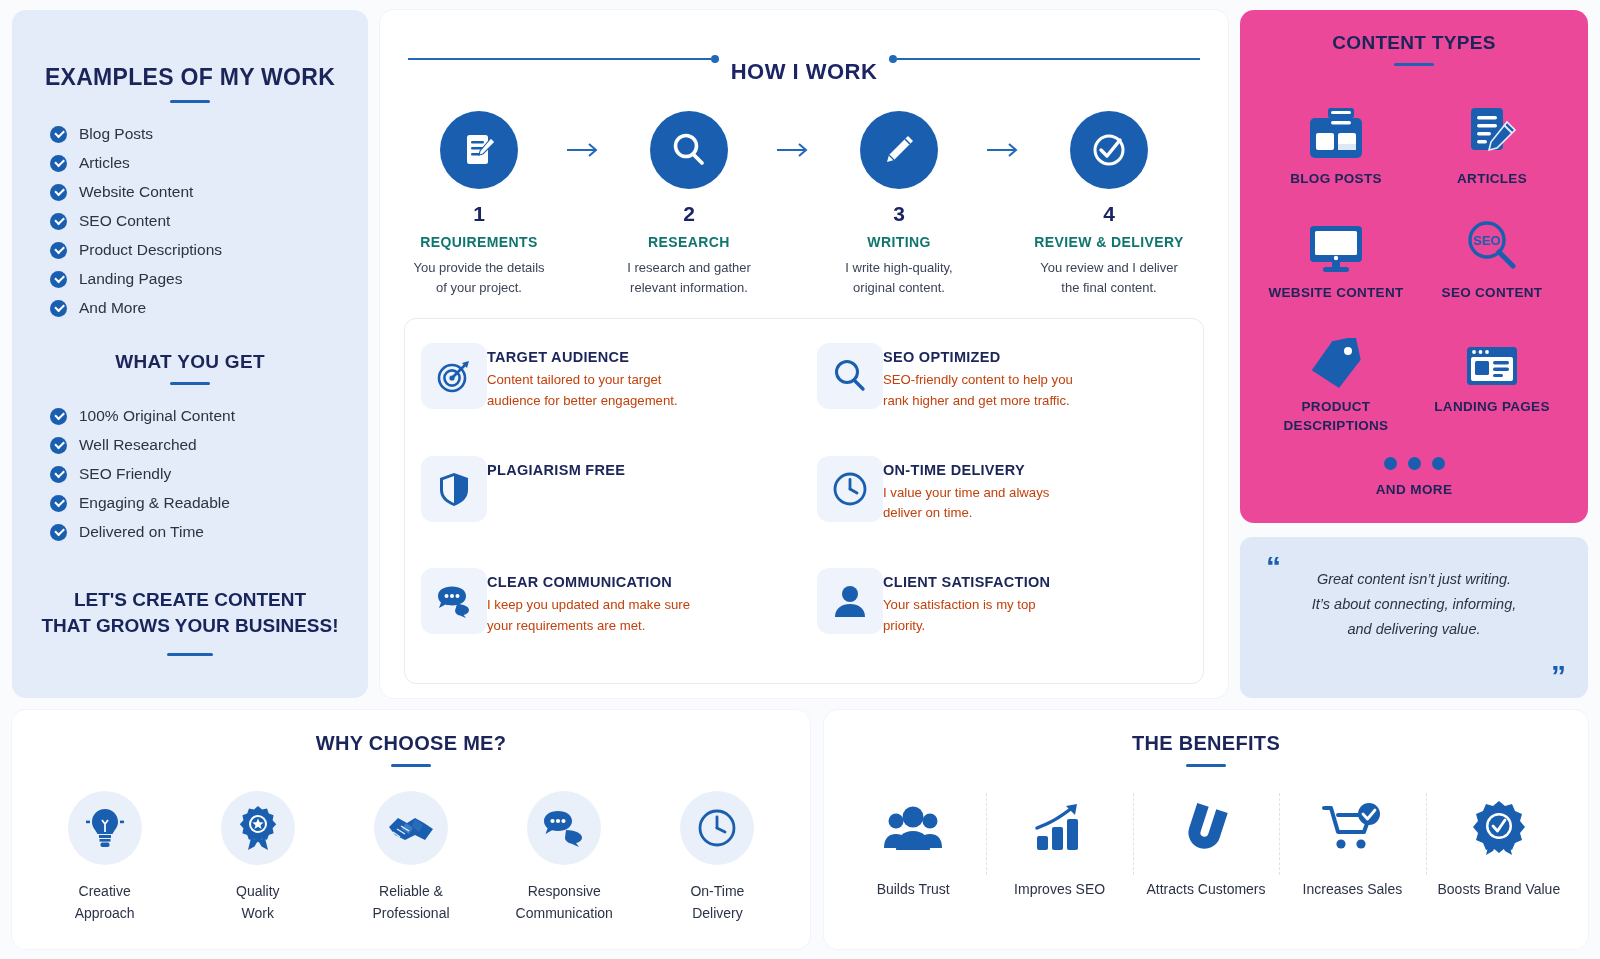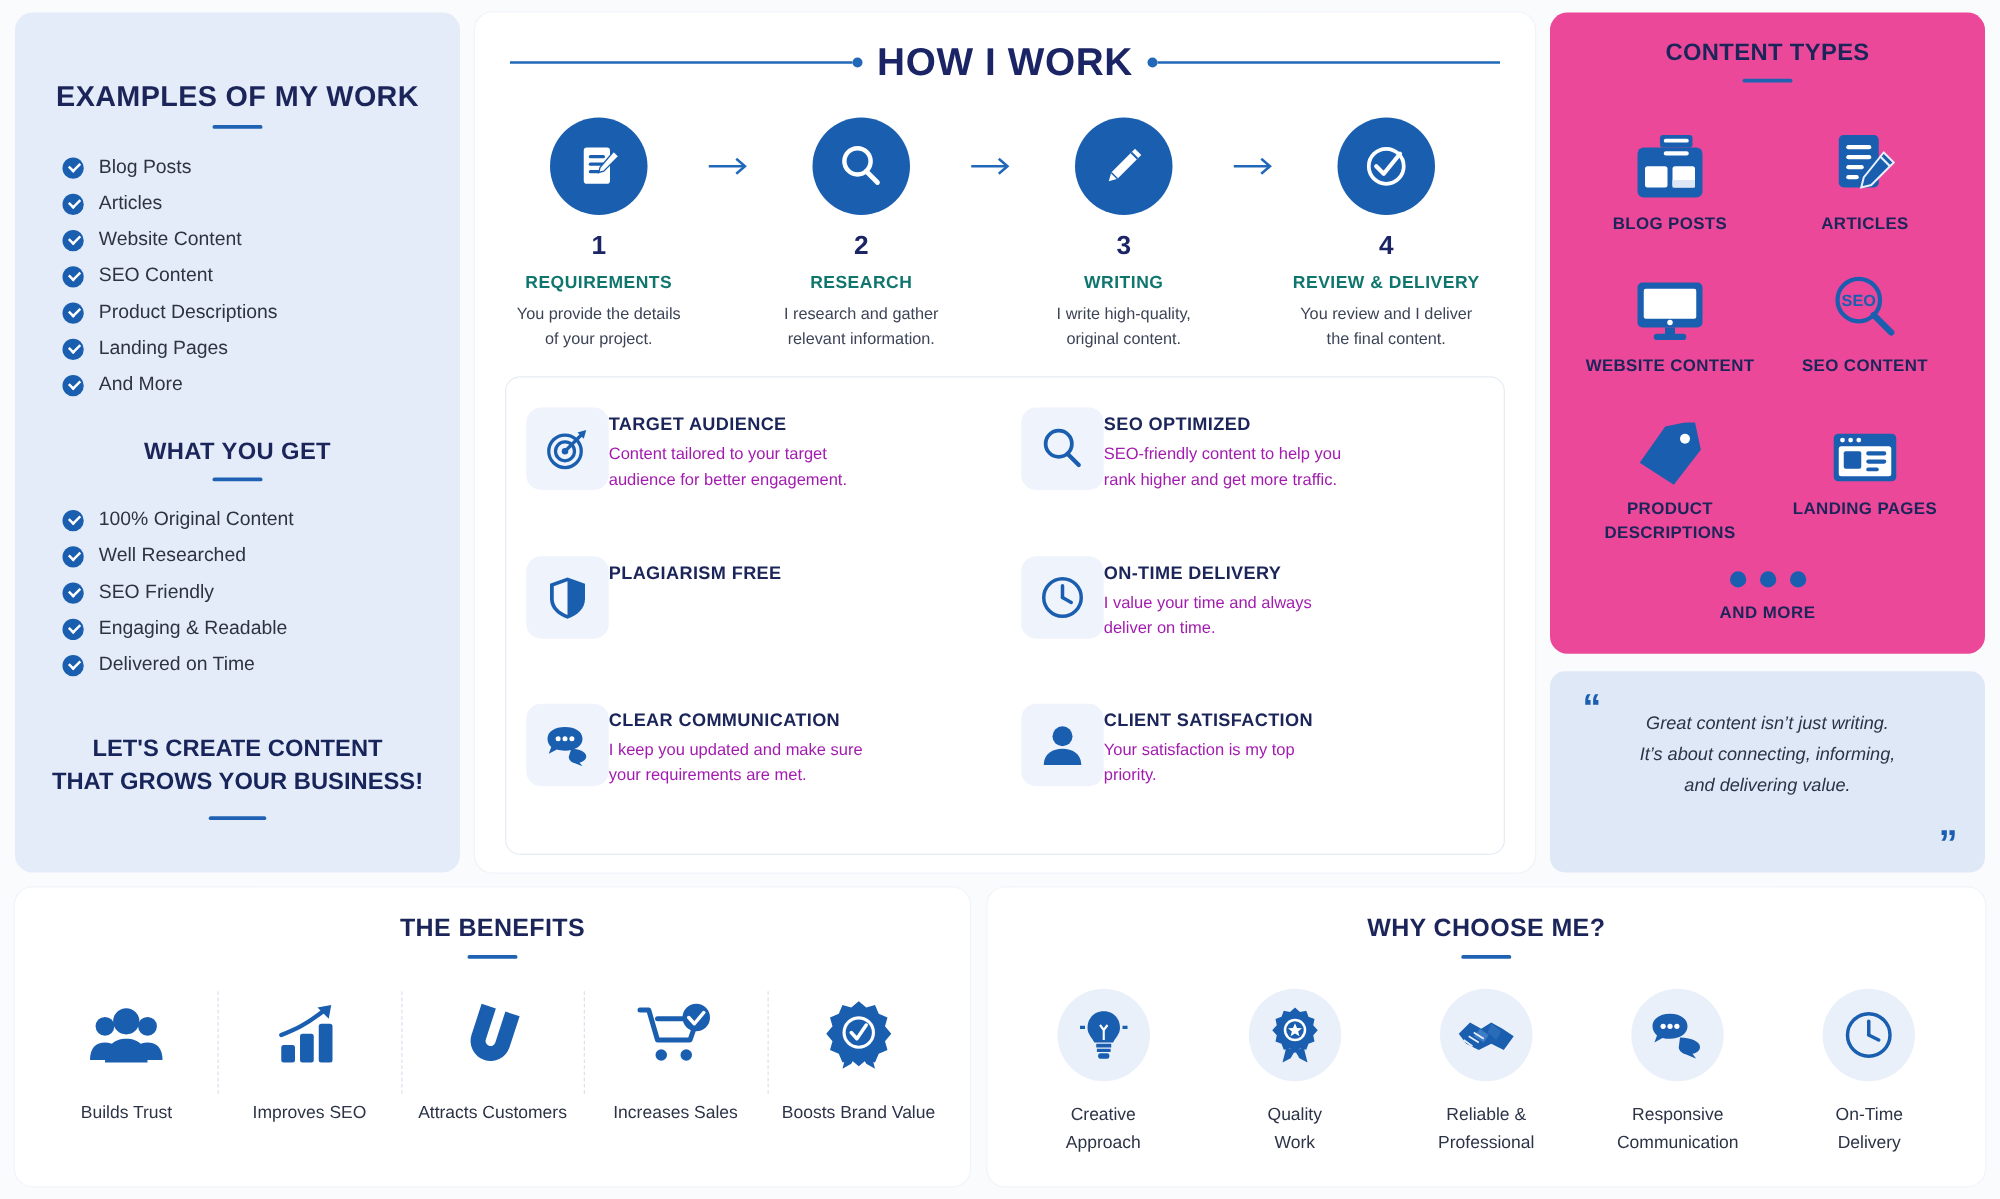--- a/index.html
+++ b/index.html
@@ -98,22 +98,22 @@
     gap: 12px; padding: 6px 14px 0 14px;
   }
   .hiw-line { flex: 1; display: flex; align-items: center; height: 10px; }
   .hiw-line .bar { flex: 1; height: 2px; background: #2268b8; }
   .hiw-line .dot {
     width: 8px; height: 8px; border-radius: 50%; background: #2268b8;
     flex: 0 0 8px;
   }
   .hiw-line.l .dot { margin-left: 0; }
   .hiw-title {
-    font-size: 31px; font-weight: bold; color: #1b2566;
-    letter-spacing: .5px; white-space: nowrap;
+    font-size: 22px; font-weight: bold; color: #1b2566;
+    letter-spacing: .5px; white-space: nowrap; margin-top: 27px;
   }
 
   
   .steps { display: flex; align-items: flex-start; padding: 26px 8px 0 8px; }
   .step { width: 154px; text-align: center; }
   .circle {
     width: 78px; height: 78px; border-radius: 50%;
     background: #1a5eaf; margin: 0 auto;
     display: flex; align-items: center; justify-content: center;
   }
@@ -144,21 +144,21 @@
     width: 66px; height: 66px; flex: 0 0 66px;
     border-radius: 12px; background: #eef3fc;
     display: flex; align-items: center; justify-content: center;
   }
   .f-body { padding-top: 6px; }
   .f-title {
     font-size: 14.5px; font-weight: bold; color: #1b2559;
     letter-spacing: .3px;
   }
   .f-desc {
-    font-size: 13.2px; color: #a21caf; line-height: 1.55; margin-top: 5px;
+    font-size: 13.2px; color: #c2410c; line-height: 1.55; margin-top: 5px;
   }
 
   
   .ct-grid {
     display: grid; grid-template-columns: 1fr 1fr;
     row-gap: 18px; margin-top: 26px;
   }
   .ct-cell { text-align: center; }
   .ct-icon { height: 70px; display: flex; align-items: flex-end; justify-content: center; }
   .ct-label {
@@ -598,93 +598,20 @@
           <div>It’s about connecting, informing,</div>
           <div>and delivering value.</div>
         </div>
         <span class="q-mark q-close">”</span>
       </div>
     </div>
   </div>
 
   <div class="bottom-row">
 
-    <div class="card-white benefits-card">
-      <div class="sec-title t-bottom">THE BENEFITS</div>
-      <div class="underline"></div>
-
-      <div class="b-items">
-
-        <div class="b-item">
-          <div class="b-icon">
-            <svg width="62" height="48" viewBox="0 0 62 48">
-              <circle cx="14" cy="17" r="7.5" fill="#1a5eaf"></circle>
-              <circle cx="48" cy="17" r="7.5" fill="#1a5eaf"></circle>
-              <path d="M2 44 C2 34 7 30 14 30 C21 30 26 34 26 44 Z" fill="#1a5eaf"></path>
-              <path d="M36 44 C36 34 41 30 48 30 C55 30 60 34 60 44 Z" fill="#1a5eaf"></path>
-              <circle cx="31" cy="13" r="10.5" fill="#1a5eaf"></circle>
-              <path d="M14 46 C14 33 21 27 31 27 C41 27 48 33 48 46 Z" fill="#1a5eaf"></path>
-            </svg>
-          </div>
-          <div class="b-label">Builds Trust</div>
-        </div>
-
-        <div class="b-item">
-          <div class="b-icon">
-            <svg width="58" height="52" viewBox="0 0 58 52">
-              <rect x="6" y="34" width="11" height="14" rx="2" fill="#1a5eaf"></rect>
-              <rect x="21" y="25" width="11" height="23" rx="2" fill="#1a5eaf"></rect>
-              <rect x="36" y="17" width="11" height="31" rx="2" fill="#1a5eaf"></rect>
-              <path d="M6 26 C16 22 26 18 42 5" fill="none" stroke="#1a5eaf" stroke-width="3.4" stroke-linecap="round"></path>
-              <polygon points="35,4 46,2 44,13" fill="#1a5eaf"></polygon>
-            </svg>
-          </div>
-          <div class="b-label">Improves SEO</div>
-        </div>
-
-        <div class="b-item">
-          <div class="b-icon">
-            <svg width="52" height="54" viewBox="0 0 52 54">
-              <path d="M10 6 h12 v26 a4 4 0 0 0 8 0 V6 h12 v26
-                       a16 16 0 0 1 -32 0 Z" fill="#1a5eaf" transform="rotate(18 26 27)"></path>
-            </svg>
-          </div>
-          <div class="b-label">Attracts Customers</div>
-        </div>
-
-        <div class="b-item">
-          <div class="b-icon">
-            <svg width="62" height="52" viewBox="0 0 62 52">
-              <path d="M3 6 h7 l7 24 h26 l6 -17 H17" fill="none" stroke="#1a5eaf" stroke-width="4" stroke-linecap="round" stroke-linejoin="round"></path>
-              <circle cx="20" cy="42" r="4.6" fill="#1a5eaf"></circle>
-              <circle cx="40" cy="42" r="4.6" fill="#1a5eaf"></circle>
-              <circle cx="48" cy="12" r="11" fill="#1a5eaf"></circle>
-              <polyline points="42,12 46.5,17 54,8" fill="none" stroke="#fff" stroke-width="2.8" stroke-linecap="round" stroke-linejoin="round"></polyline>
-            </svg>
-          </div>
-          <div class="b-label">Increases Sales</div>
-        </div>
-
-        <div class="b-item">
-          <div class="b-icon">
-            <svg width="56" height="58" viewBox="0 0 56 58">
-              <path d="M28 2 l6 5 7 -2 3 7 7 3 -2 7 5 6 -5 6 2 7 -7 3 -3 7 -7 -2 -6 5
-                       -6 -5 -7 2 -3 -7 -7 -3 2 -7 -5 -6 5 -6 -2 -7 7 -3 3 -7 7 2 Z" fill="#1a5eaf"></path>
-              <circle cx="28" cy="27" r="13" fill="#fff"></circle>
-              <circle cx="28" cy="27" r="10.5" fill="#1a5eaf"></circle>
-              <polyline points="22,27 26.5,32 34,21" fill="none" stroke="#fff" stroke-width="2.8" stroke-linecap="round" stroke-linejoin="round"></polyline>
-              <path d="M18 44 l-3 12 7 -4 4 -7 z" fill="#1a5eaf"></path>
-              <path d="M38 44 l3 12 -7 -4 -4 -7 z" fill="#1a5eaf"></path>
-            </svg>
-          </div>
-          <div class="b-label">Boosts Brand Value</div>
-        </div>
-      </div>
-    </div>
-
     <div class="card-white why-card">
       <div class="sec-title t-bottom">WHY CHOOSE ME?</div>
       <div class="underline"></div>
 
       <div class="w-items">
 
         <div class="w-item">
           <div class="w-bubble">
             <svg width="40" height="44" viewBox="0 0 40 44">
               <path d="M20 3 C27.5 3 33 8.6 33 16 C33 21.5 29 24.5 27.5 28 h-15
@@ -763,14 +690,87 @@
               <line x1="21" y1="21" x2="29" y2="25" stroke="#1a5eaf" stroke-width="2.8" stroke-linecap="round"></line>
             </svg>
           </div>
           <div class="w-label">
             <div>On-Time</div>
             <div>Delivery</div>
           </div>
         </div>
       </div>
     </div>
+
+    <div class="card-white benefits-card">
+      <div class="sec-title t-bottom">THE BENEFITS</div>
+      <div class="underline"></div>
+
+      <div class="b-items">
+
+        <div class="b-item">
+          <div class="b-icon">
+            <svg width="62" height="48" viewBox="0 0 62 48">
+              <circle cx="14" cy="17" r="7.5" fill="#1a5eaf"></circle>
+              <circle cx="48" cy="17" r="7.5" fill="#1a5eaf"></circle>
+              <path d="M2 44 C2 34 7 30 14 30 C21 30 26 34 26 44 Z" fill="#1a5eaf"></path>
+              <path d="M36 44 C36 34 41 30 48 30 C55 30 60 34 60 44 Z" fill="#1a5eaf"></path>
+              <circle cx="31" cy="13" r="10.5" fill="#1a5eaf"></circle>
+              <path d="M14 46 C14 33 21 27 31 27 C41 27 48 33 48 46 Z" fill="#1a5eaf"></path>
+            </svg>
+          </div>
+          <div class="b-label">Builds Trust</div>
+        </div>
+
+        <div class="b-item">
+          <div class="b-icon">
+            <svg width="58" height="52" viewBox="0 0 58 52">
+              <rect x="6" y="34" width="11" height="14" rx="2" fill="#1a5eaf"></rect>
+              <rect x="21" y="25" width="11" height="23" rx="2" fill="#1a5eaf"></rect>
+              <rect x="36" y="17" width="11" height="31" rx="2" fill="#1a5eaf"></rect>
+              <path d="M6 26 C16 22 26 18 42 5" fill="none" stroke="#1a5eaf" stroke-width="3.4" stroke-linecap="round"></path>
+              <polygon points="35,4 46,2 44,13" fill="#1a5eaf"></polygon>
+            </svg>
+          </div>
+          <div class="b-label">Improves SEO</div>
+        </div>
+
+        <div class="b-item">
+          <div class="b-icon">
+            <svg width="52" height="54" viewBox="0 0 52 54">
+              <path d="M10 6 h12 v26 a4 4 0 0 0 8 0 V6 h12 v26
+                       a16 16 0 0 1 -32 0 Z" fill="#1a5eaf" transform="rotate(18 26 27)"></path>
+            </svg>
+          </div>
+          <div class="b-label">Attracts Customers</div>
+        </div>
+
+        <div class="b-item">
+          <div class="b-icon">
+            <svg width="62" height="52" viewBox="0 0 62 52">
+              <path d="M3 6 h7 l7 24 h26 l6 -17 H17" fill="none" stroke="#1a5eaf" stroke-width="4" stroke-linecap="round" stroke-linejoin="round"></path>
+              <circle cx="20" cy="42" r="4.6" fill="#1a5eaf"></circle>
+              <circle cx="40" cy="42" r="4.6" fill="#1a5eaf"></circle>
+              <circle cx="48" cy="12" r="11" fill="#1a5eaf"></circle>
+              <polyline points="42,12 46.5,17 54,8" fill="none" stroke="#fff" stroke-width="2.8" stroke-linecap="round" stroke-linejoin="round"></polyline>
+            </svg>
+          </div>
+          <div class="b-label">Increases Sales</div>
+        </div>
+
+        <div class="b-item">
+          <div class="b-icon">
+            <svg width="56" height="58" viewBox="0 0 56 58">
+              <path d="M28 2 l6 5 7 -2 3 7 7 3 -2 7 5 6 -5 6 2 7 -7 3 -3 7 -7 -2 -6 5
+                       -6 -5 -7 2 -3 -7 -7 -3 2 -7 -5 -6 5 -6 -2 -7 7 -3 3 -7 7 2 Z" fill="#1a5eaf"></path>
+              <circle cx="28" cy="27" r="13" fill="#fff"></circle>
+              <circle cx="28" cy="27" r="10.5" fill="#1a5eaf"></circle>
+              <polyline points="22,27 26.5,32 34,21" fill="none" stroke="#fff" stroke-width="2.8" stroke-linecap="round" stroke-linejoin="round"></polyline>
+              <path d="M18 44 l-3 12 7 -4 4 -7 z" fill="#1a5eaf"></path>
+              <path d="M38 44 l3 12 -7 -4 -4 -7 z" fill="#1a5eaf"></path>
+            </svg>
+          </div>
+          <div class="b-label">Boosts Brand Value</div>
+        </div>
+      </div>
+    </div>
   </div>
 </div>
 
 </body></html>

